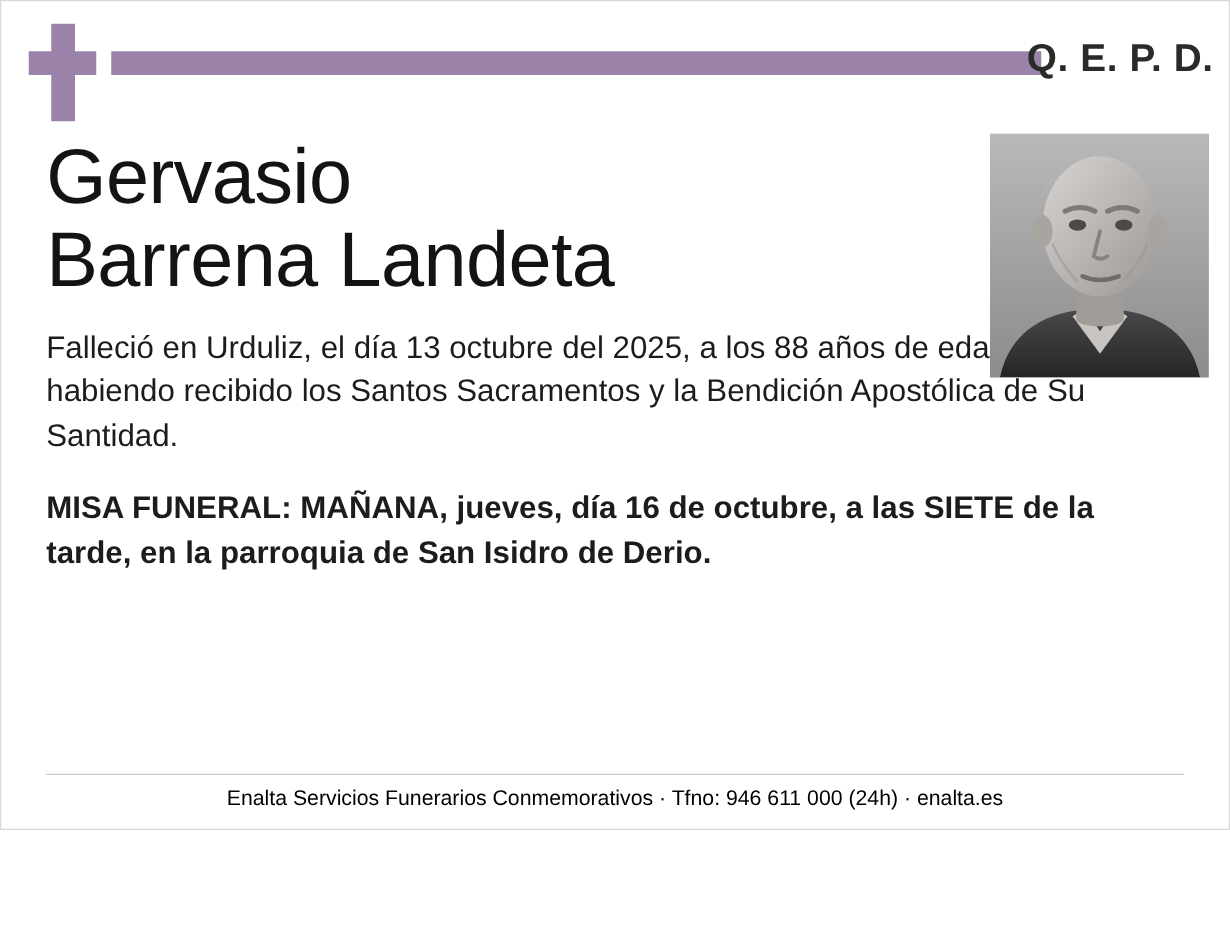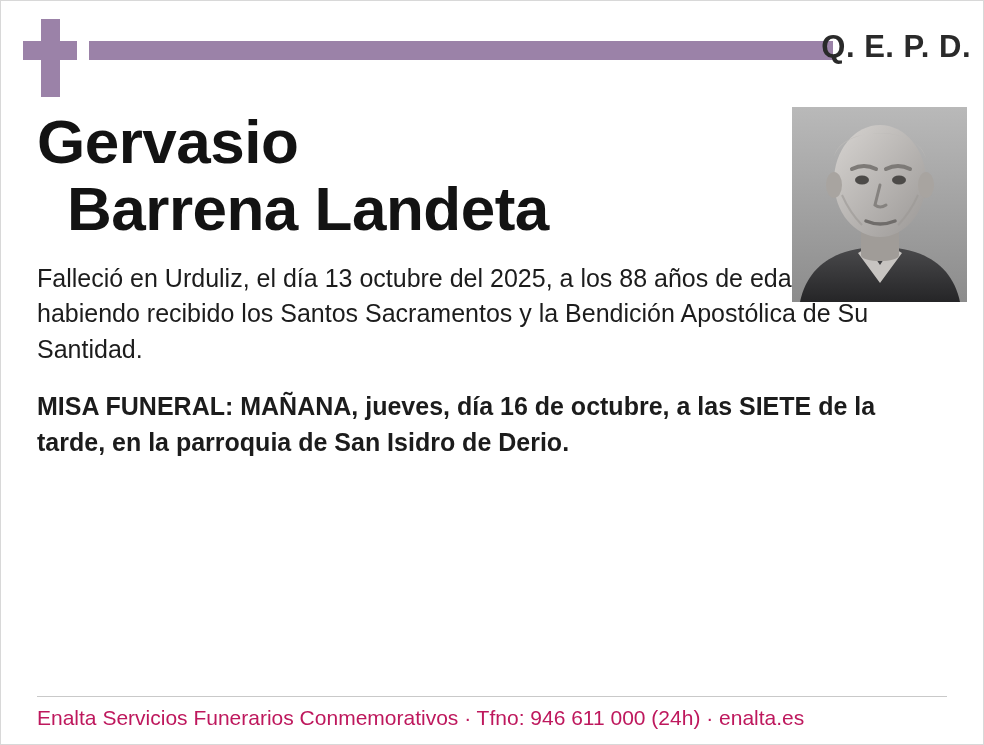--- a/index.html
+++ b/index.html
@@ -7,21 +7,21 @@
     padding: 0;
     background: #ffffff;
   }
   body {
     font-family: "Liberation Sans", sans-serif;
     color: #1a1a1a;
   }
   .obituary {
     position: relative;
     width: 984px;
-    height: 745px;
+    height: 664px;
     box-sizing: border-box;
     background: #ffffff;
     border: 1px solid #d8d8d8;
     overflow: hidden;
   }
 
   
   .header {
     position: relative;
     height: 100px;
@@ -69,29 +69,28 @@
     color: #2a2a2a;
   }
 
   
   .name-block {
     position: relative;
     padding: 8px 22px 0 36px;
   }
   .name {
     font-size: 62px;
-    font-weight: bold;
+    font-weight: normal;
     line-height: 1.08;
     letter-spacing: -0.5px;
     color: #131313;
     max-width: 700px;
   }
   .name .line2 {
     display: block;
-    margin-left: 30px;
   }
 
   
   .portrait {
     position: absolute;
     right: 16px;
     top: 106px;
     width: 175px;
     height: 195px;
     overflow: hidden;
@@ -124,22 +123,23 @@
     right: 0;
     bottom: 0;
     padding: 8px 36px 14px 36px;
   }
   .footer-rule {
     height: 1px;
     background: #c9c9c9;
     margin-bottom: 9px;
   }
   .footer-text {
-    font-size: 21px;
-    color: #be185d;
+    font-size: 17px;
+    color: #000000;
+    text-align: center;
   }
 </style>
 </head>
 <body>
 
 <div class="obituary">
 
   <div class="header">
     <div class="cross">
       <div class="vbar"></div>

